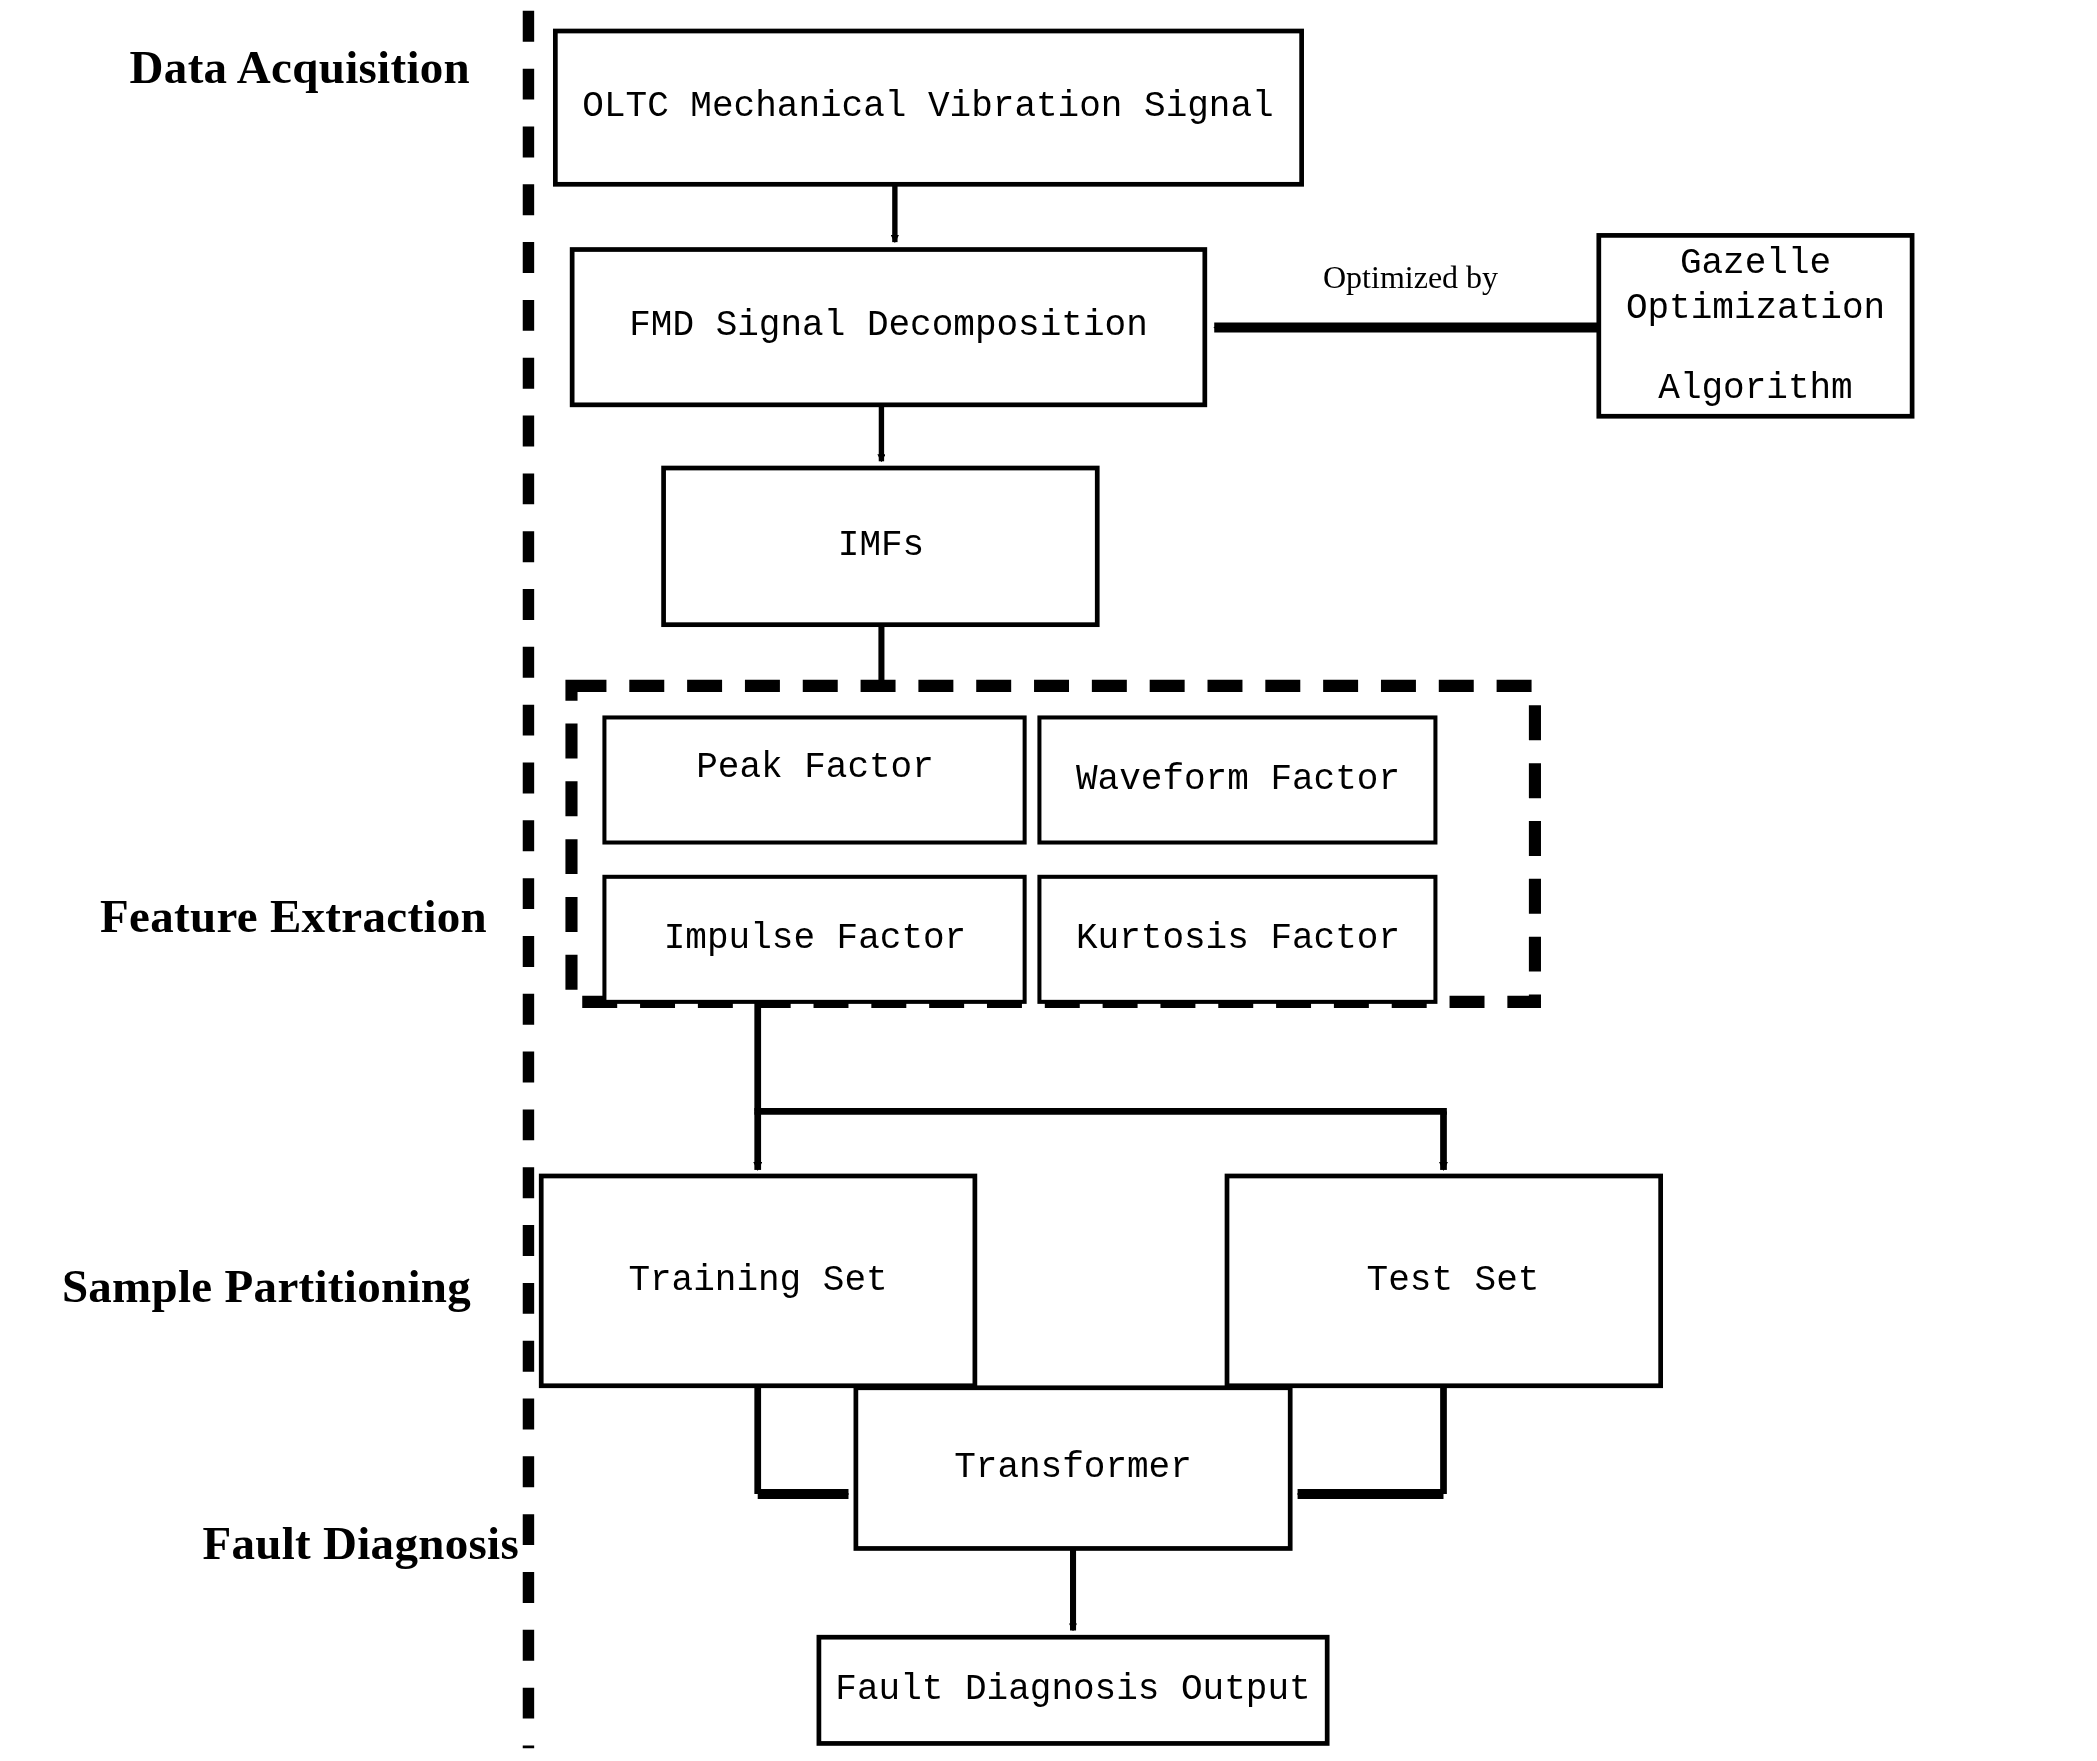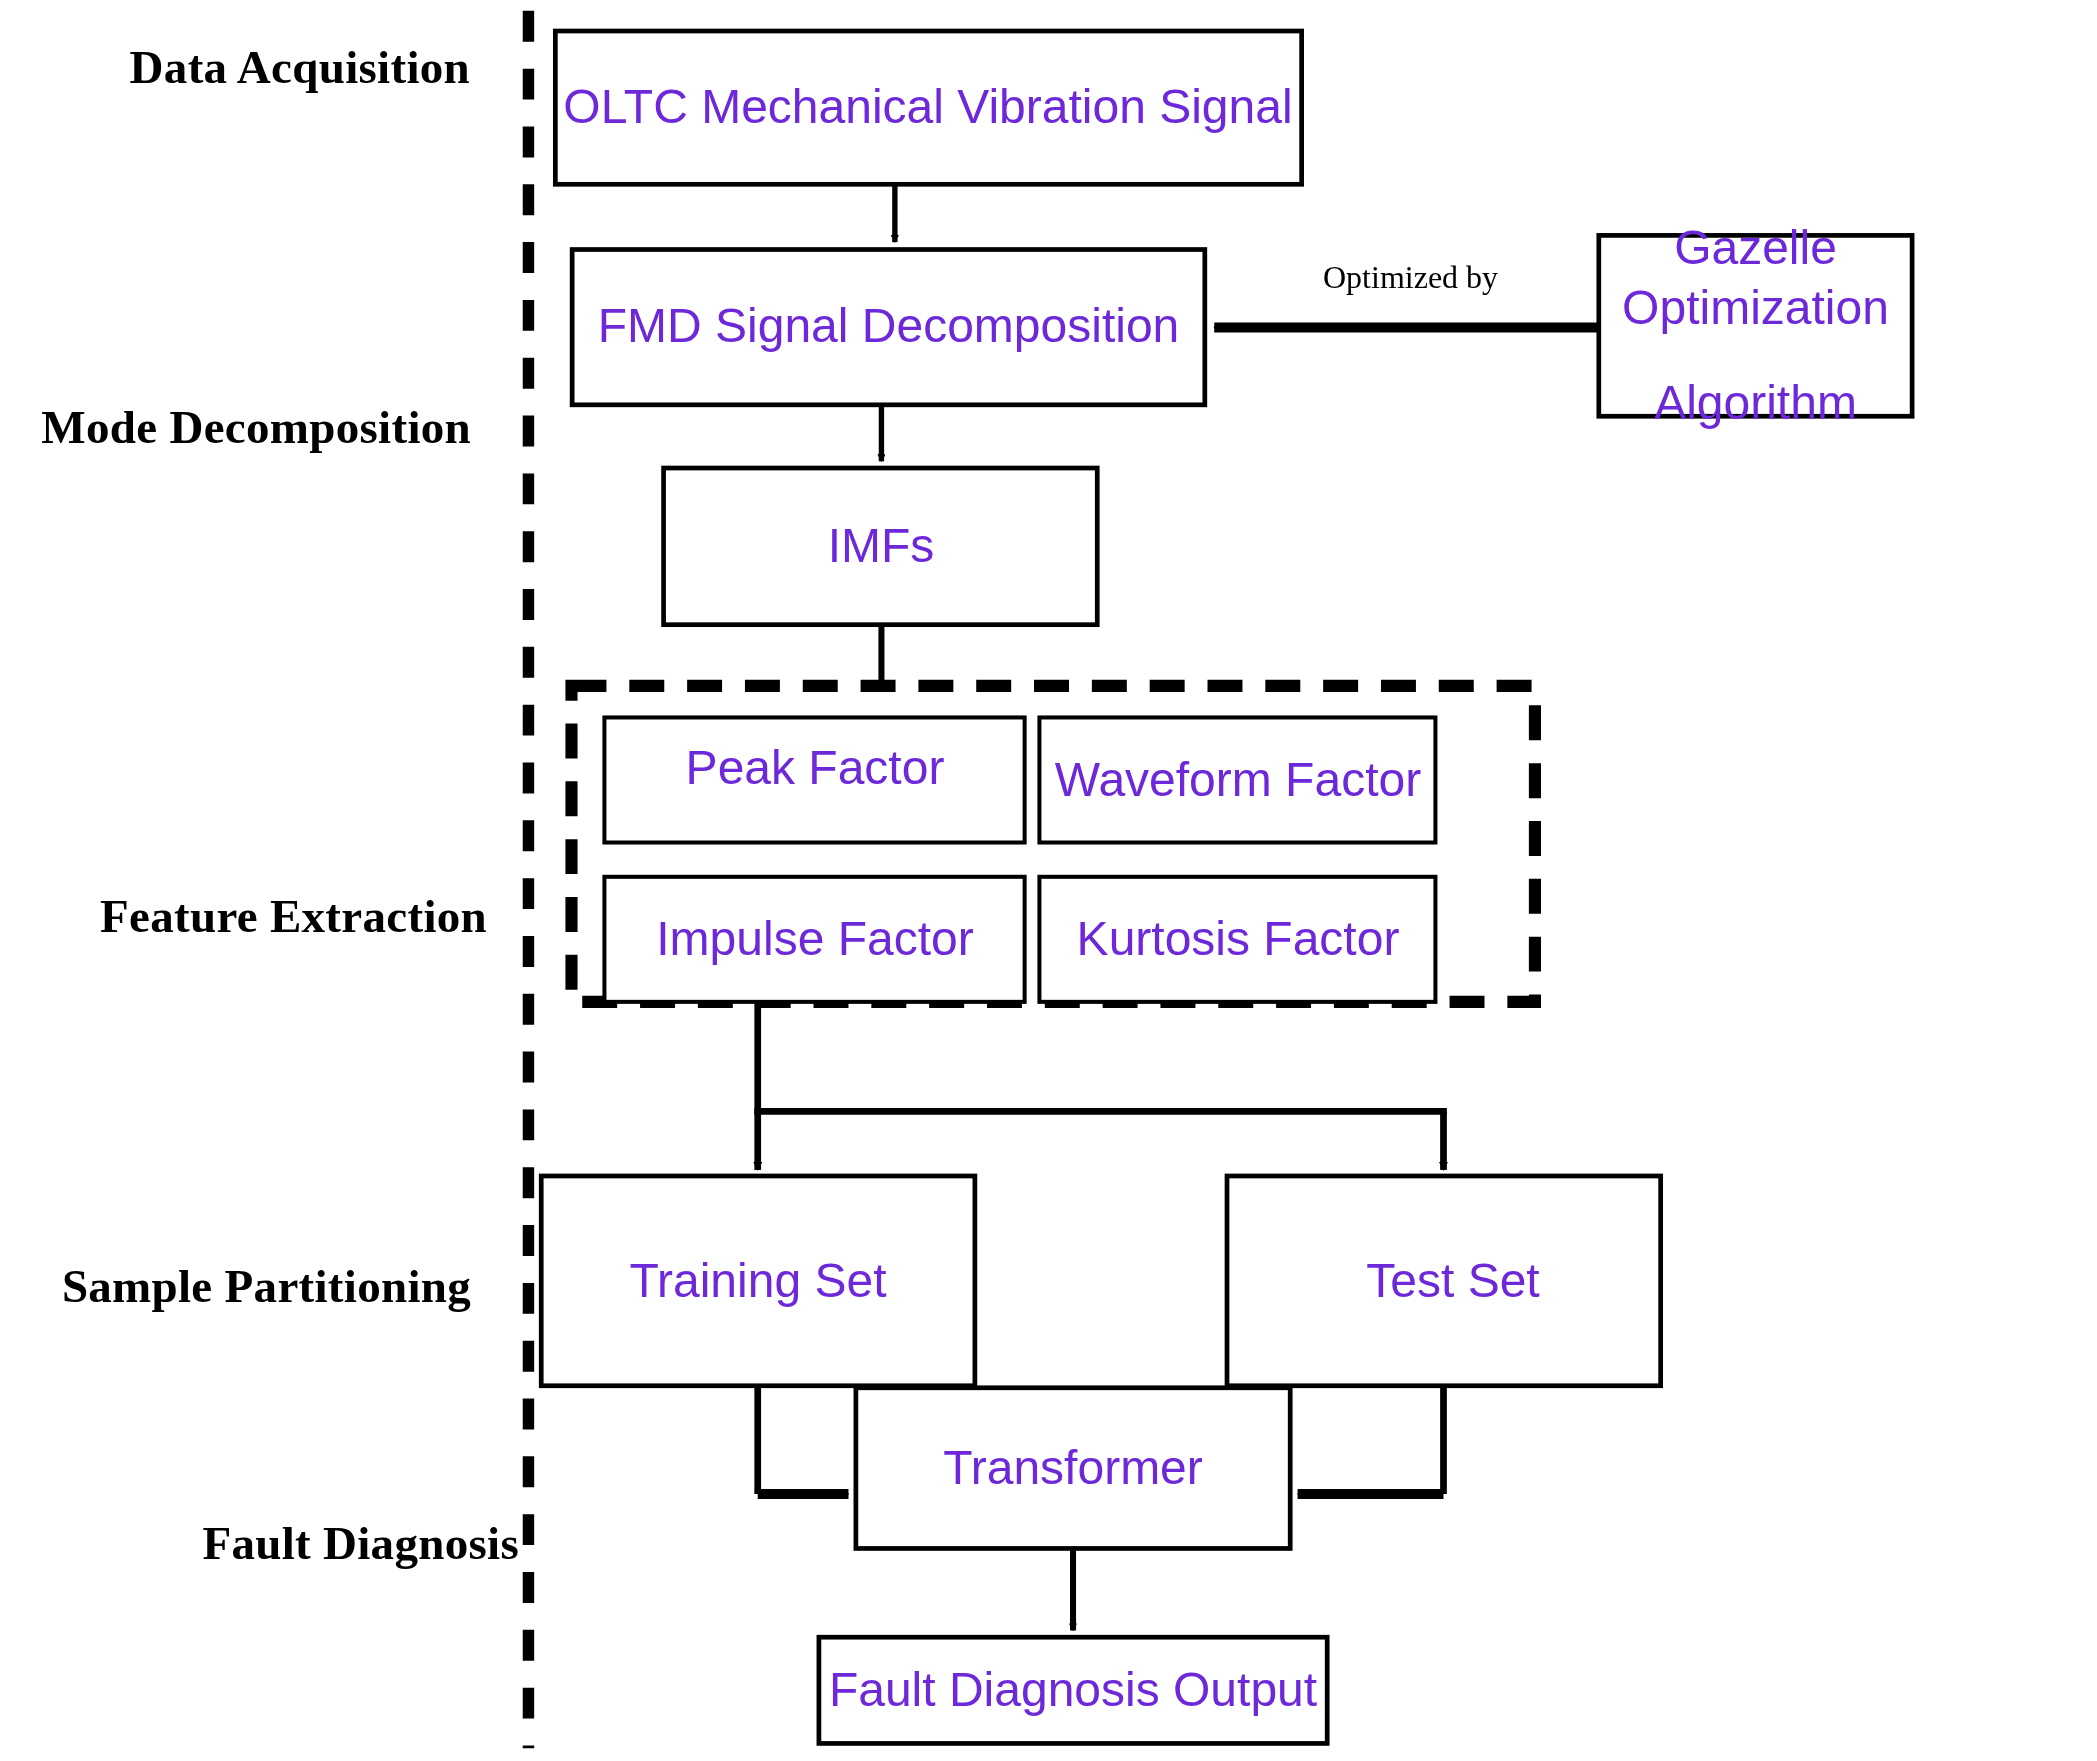--- a/index.html
+++ b/index.html
@@ -35,23 +35,23 @@
     white-space: nowrap;
     text-align: right;
     letter-spacing: 0.3px;
   }
   .node-text {
     position: absolute;
     display: flex;
     align-items: center;
     justify-content: center;
     text-align: center;
-    font-family: Liberation Sans, sans-serif;
-    font-size: 48px;
-    color: #6d28d9;
+    font-family: Liberation Mono, monospace;
+    font-size: 36px;
+    color: #000000;
     line-height: 1.18;
     pointer-events: none;
   }
   .node-text.two-line { line-height: 1.25; }
   .edge-label {
     position: absolute;
     font-family: "Liberation Serif", "DejaVu Serif", serif;
     font-size: 32px;
     color: #000000;
     white-space: nowrap;
@@ -112,21 +112,20 @@
     <line x1="1127" y1="2061" x2="1127" y2="2222" stroke="#000000" stroke-width="10"></line>
     <line x1="1127" y1="2222" x2="1262" y2="2222" stroke="#000000" stroke-width="15" marker-end="url(#arrowBig)"></line>
 
     <line x1="2147" y1="2061" x2="2147" y2="2222" stroke="#000000" stroke-width="10"></line>
     <line x1="2147" y1="2222" x2="1930" y2="2222" stroke="#000000" stroke-width="15" marker-end="url(#arrowBig)"></line>
 
     <line x1="1596" y1="2303" x2="1596" y2="2425" stroke="#000000" stroke-width="9" marker-end="url(#arrowThin)"></line>
   </svg>
 
   <div class="stage-label" style="left:40px; top:40px; width:430px;">Data Acquisition</div>
-  <div class="stage-label" style="left:0px; top:400px; width:471px;">Mode Decomposition</div>
   <div class="stage-label" style="left:16px; top:889px; width:471px;">Feature Extraction</div>
   <div class="stage-label" style="left:0px; top:1259px; width:471px;">Sample Partitioning</div>
   <div class="stage-label" style="left:0px; top:1516px; width:471px;margin-left:48px;">Fault Diagnosis</div>
 
   <div class="node-text" style="left:555px; top:31px; width:746px; height:153px;">OLTC Mechanical Vibration Signal</div>
 
   <div class="node-text" style="left:572px; top:249px; width:633px; height:155px;">FMD Signal Decomposition</div>
 
   <div class="node-text two-line" style="left:1599px; top:235px; width:313px; height:181px; flex-direction:column;gap:35px;">
     <span>Gazelle Optimization</span>

